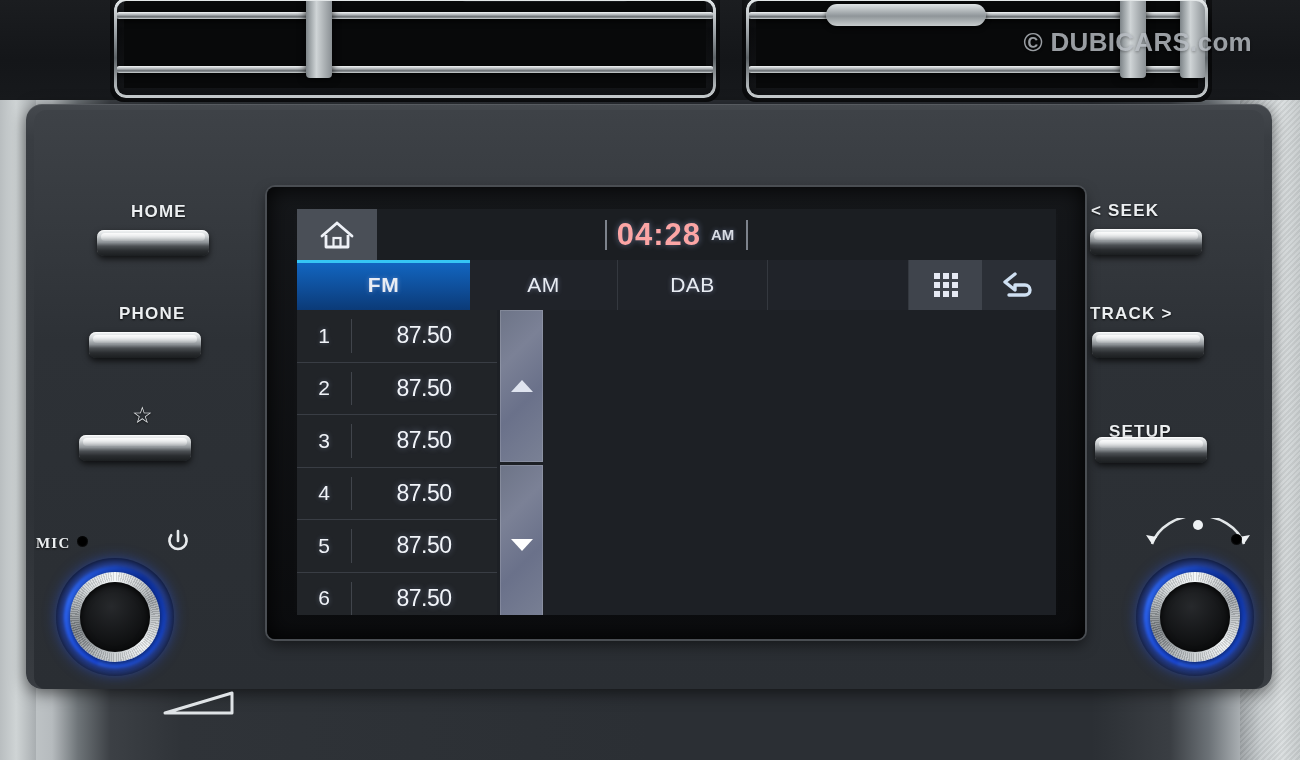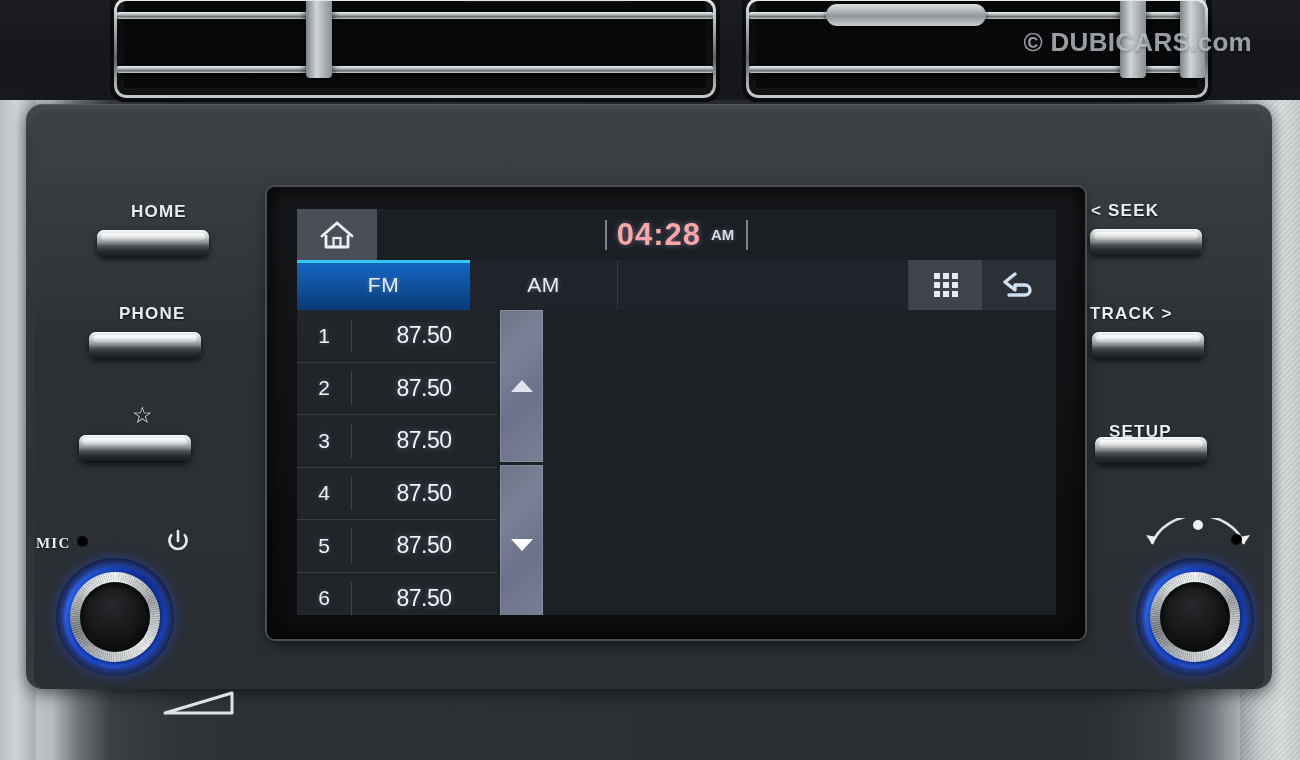--- a/index.html
+++ b/index.html
@@ -127,20 +127,21 @@
     position:relative; flex:0 0 auto; height:50px;
     display:flex; align-items:center; justify-content:center;
     color:#e8ecf3; font-size:21px; letter-spacing:.5px;
     border-right:1px solid #34383f;
     text-shadow:0 0 5px rgba(190,205,255,.4);
   }
   .tab.w1{ width:173px; } .tab.w2{ width:148px; } .tab.w3{ width:150px; }
   .tab.active{
     background:linear-gradient(180deg,#1268c4 0%,#0f4f9b 55%,#0b3a77 100%);
     border-right:none;
+    font-weight:bold;
   }
   .tab.active:before{
     content:""; position:absolute; left:0; right:0; top:0; height:3px; background:#35c6f4;
   }
   #tabSpacer{ flex:1; height:50px; border-right:1px solid #34383f; }
   .iconTab{
     width:73px; height:50px; display:flex; align-items:center; justify-content:center;
     background:#3f444c;
   }
   #backTab{ width:74px; background:#2b2f36; }
@@ -359,20 +360,21 @@
           <path d="M17 3 L32 16 M17 3 L2 16" stroke="#eef1f7" stroke-width="2.8" fill="none" stroke-linecap="round"></path>
           <path d="M6 15 L6 27 L28 27 L28 15" stroke="#eef1f7" stroke-width="2.8" fill="none" stroke-linejoin="round"></path>
           <rect x="13.5" y="18" width="7" height="9" stroke="#eef1f7" stroke-width="2.2" fill="none"></rect>
         </svg>
       </div>
     </div>
 
     <div id="tabs">
       <div class="tab w1 active">FM</div>
       <div class="tab w2">AM</div>
+      <div class="tab w3">DAB</div>
       <div id="tabSpacer"></div>
       <div class="iconTab">
         <svg width="26" height="26" viewBox="0 0 26 26">
           <g fill="#e6eaf4">
             <rect x="1" y="1" width="6" height="6"></rect>
                   <rect x="10" y="1" width="6" height="6"></rect>
                   <rect x="19" y="1" width="6" height="6"></rect>
             <rect x="1" y="10" width="6" height="6"></rect>
                   <rect x="10" y="10" width="6" height="6"></rect>
                   <rect x="19" y="10" width="6" height="6"></rect>

